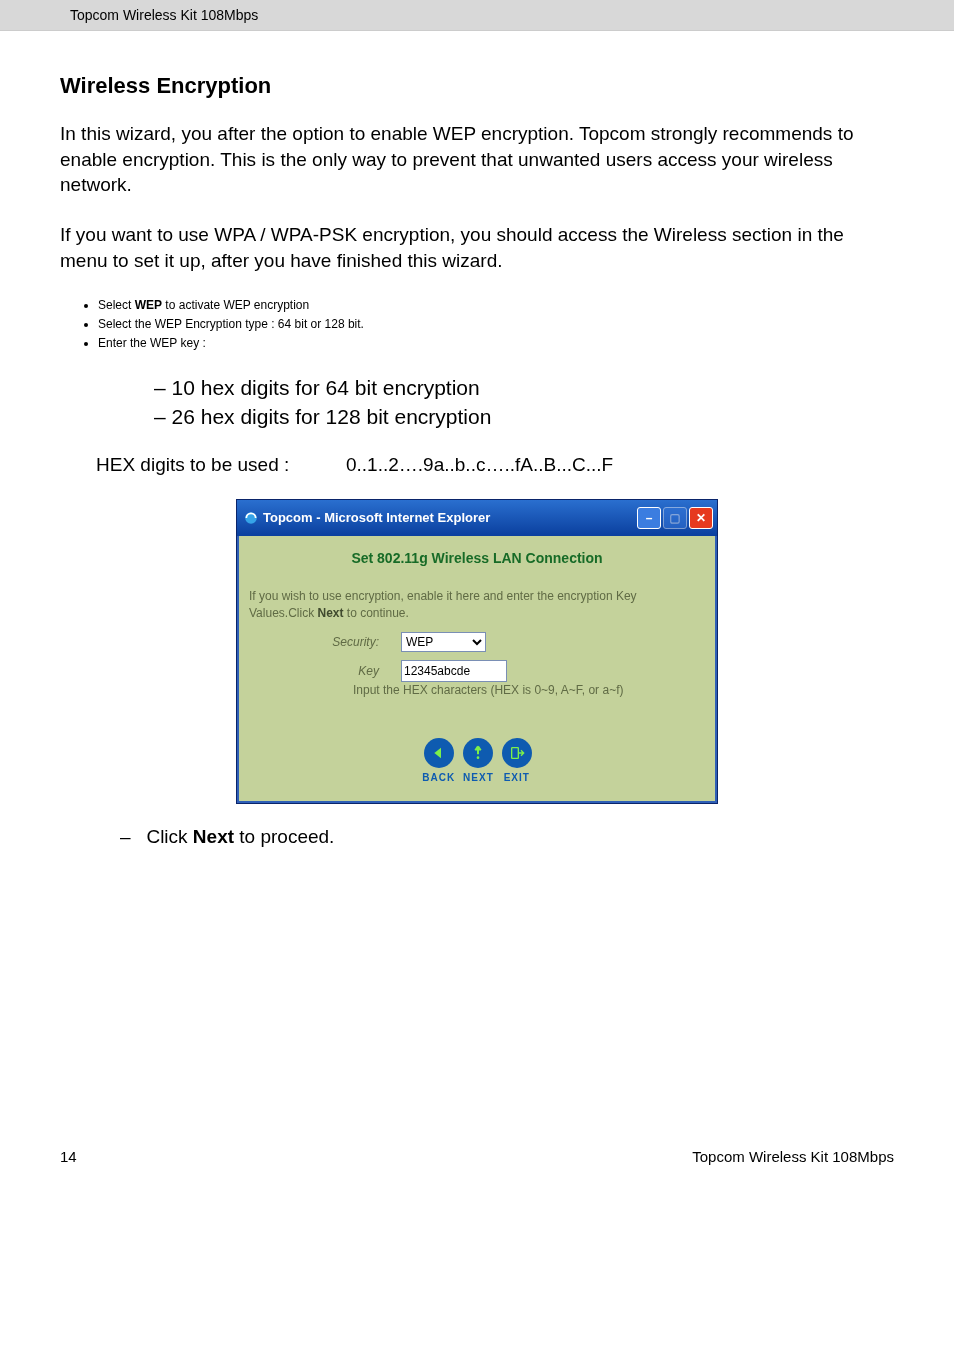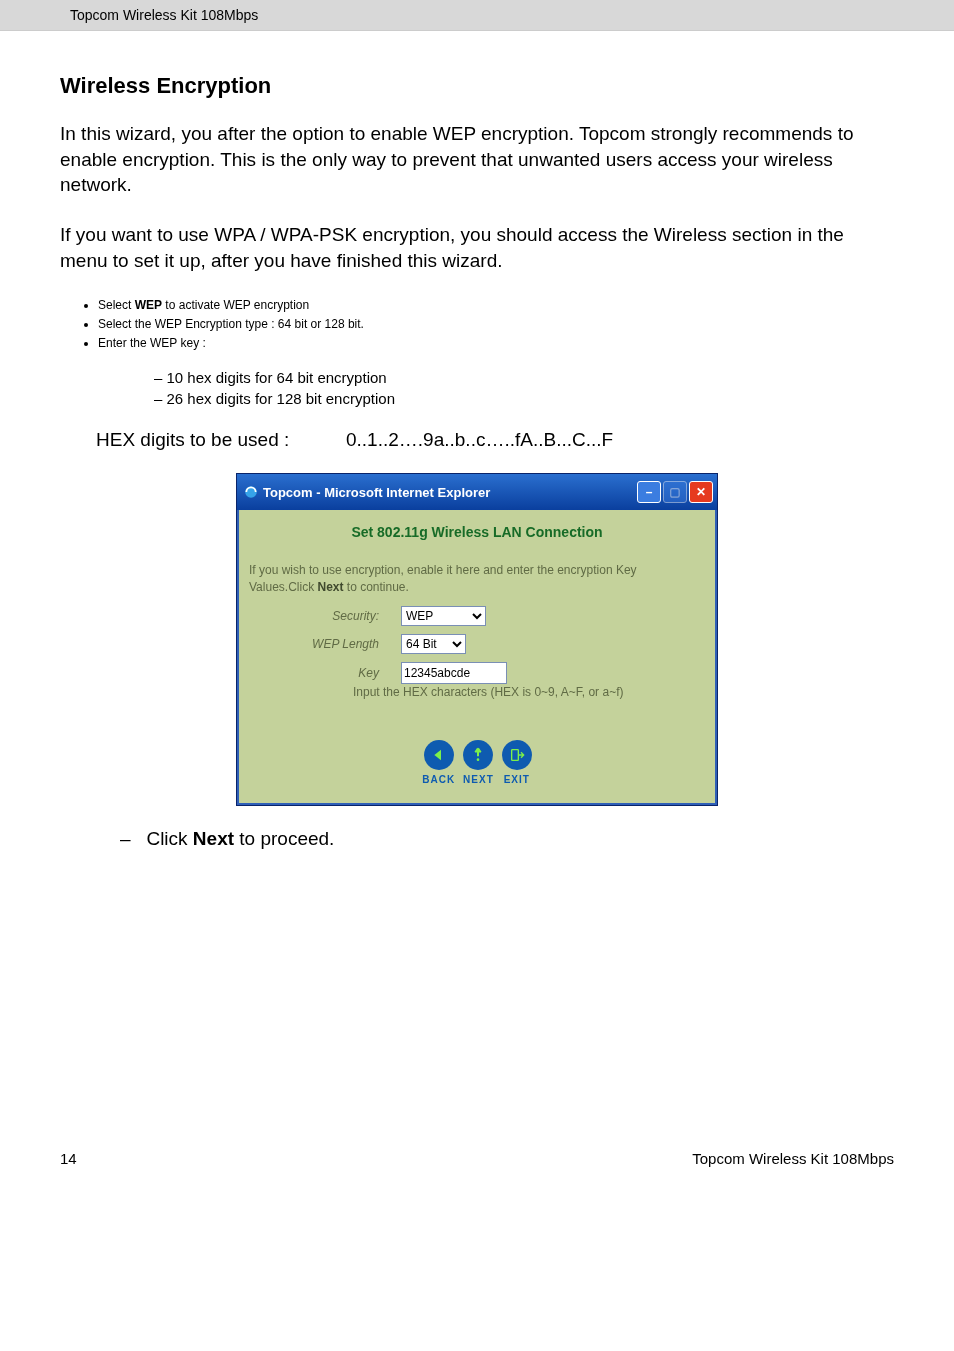--- a/index.html
+++ b/index.html
@@ -38,21 +38,21 @@
     font-size: 12px;
     line-height: 1.4;
     margin: 0 0 0 20px;
     padding-left: 18px;
   }
   ul.bullets li {
     margin-bottom: 2px;
   }
   ul.dashes {
     list-style: none;
-    font-size: 15px;
+    font-size: 21px;
     line-height: 1.4;
     margin-left: 26px;
     padding-left: 0;
   }
   ul.dashes li::before {
     content: "–   ";
   }
   .hexblock {
     font-size: 19px;
     margin: 18px 0 20px 36px;
@@ -208,26 +208,20 @@
         <span>If you wish to use encryption, enable it here and enter the encryption Key Values.Click </span><b>Next</b><span> to continue.</span>
       </div>
 
       <div class="form-row">
         <div class="form-label">Security:</div>
         <select class="wiz">
           <option>WEP</option>
         </select>
       </div>
 
-      <div class="form-row">
-        <div class="form-label">WEP Length</div>
-        <select class="wiz sel-short">
-          <option>64 Bit</option>
-        </select>
-      </div>
 
       <div class="form-row" style="margin-bottom:4px;">
         <div class="form-label">Key</div>
         <input class="wiz" value="12345abcde" style="">
       </div>
       <div class="hint">Input the HEX characters (HEX is 0~9, A~F, or a~f)</div>
 
       <div class="nav-wrap">
         <div class="nav-btn">
           <div class="nav-circle">

